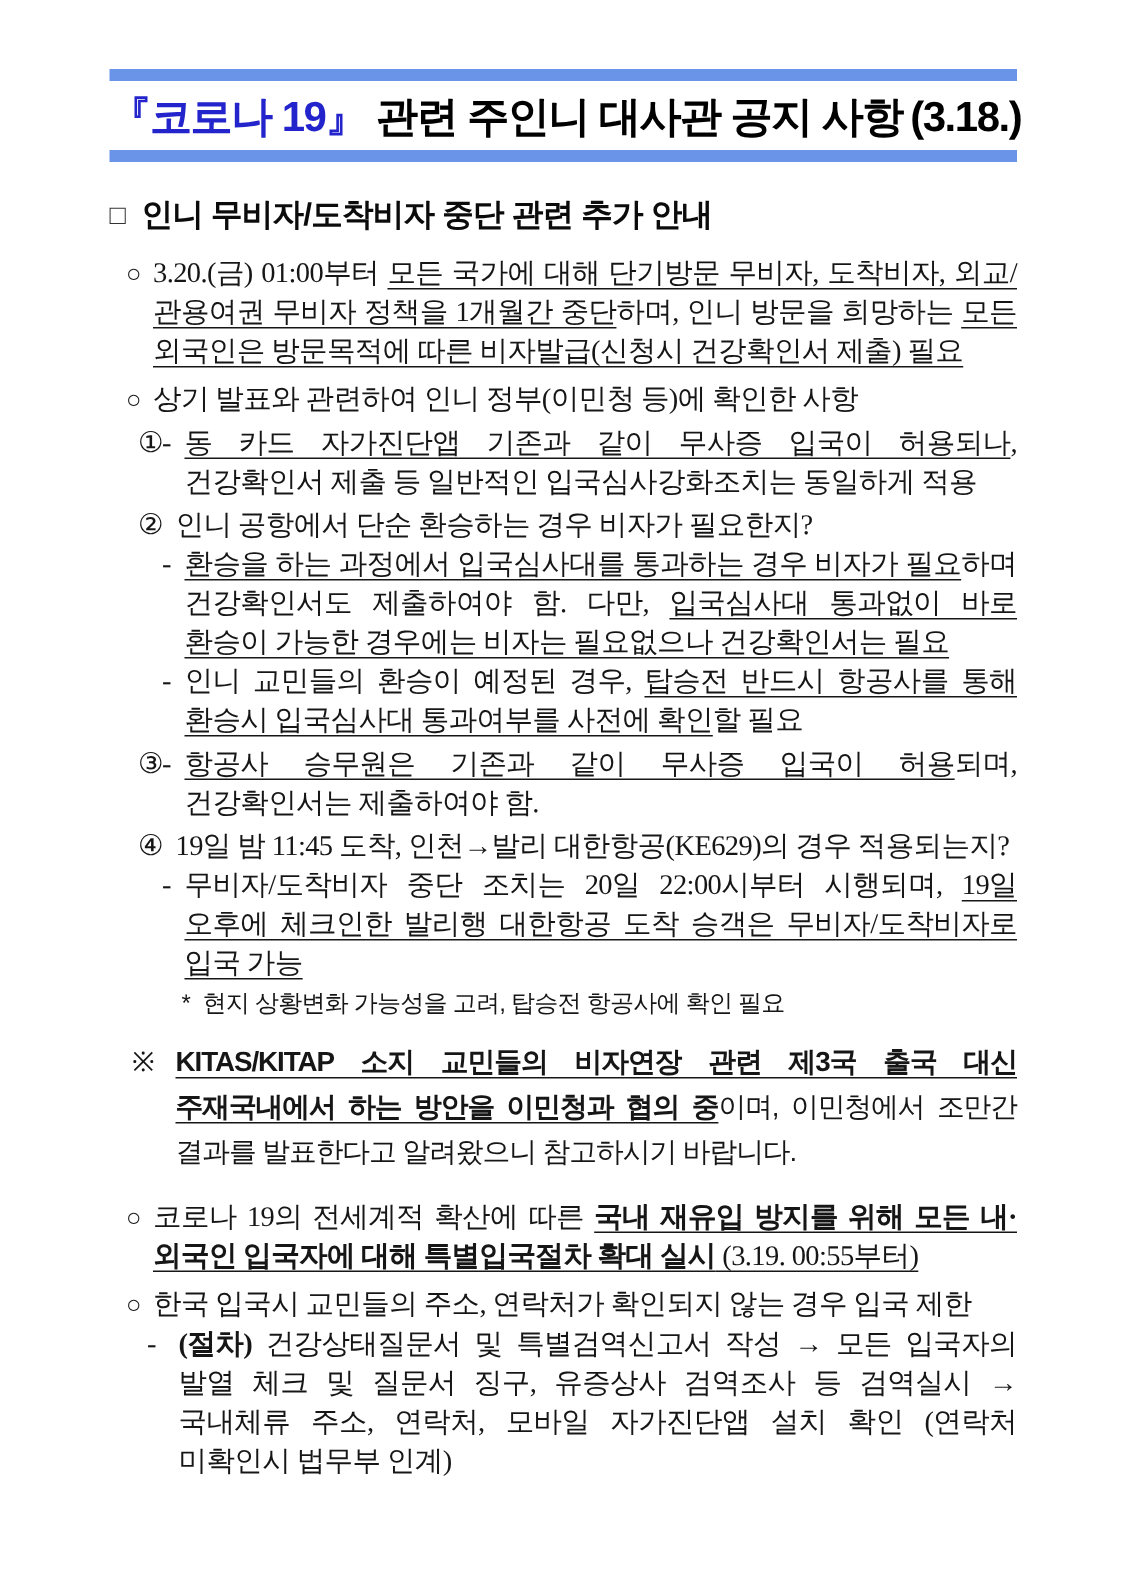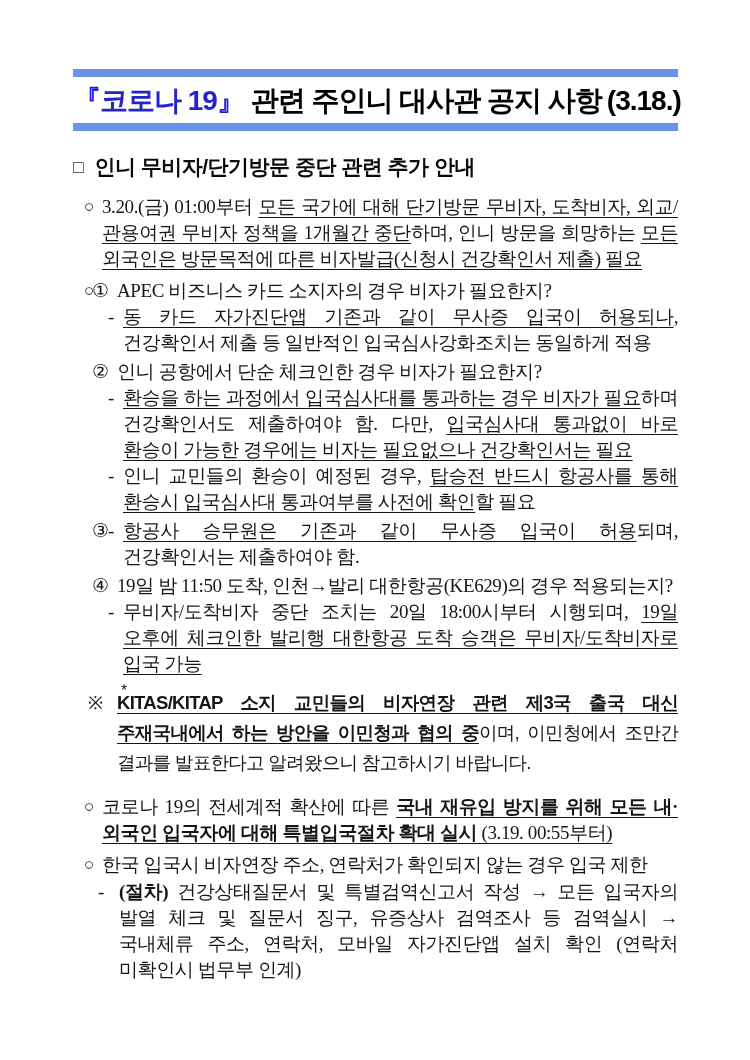--- a/index.html
+++ b/index.html
@@ -4,21 +4,21 @@
 <style>
   html,body{margin:0;padding:0;background:#ffffff;}
   body{
     width:750px;height:1060px;overflow:hidden;
     font-family:"Liberation Serif", serif;
     color:#161616;
   }
   .page{
     box-sizing:border-box;
     width:750px;height:1060px;
-    padding:69px 72px 0 73px;
+    padding:46px 72px 0 73px;
   }
   
   .title-box{margin-bottom:23px;}
   .bar{height:8px;background:#6a94e8;}
   .title-inner{padding:7px 0 5px;text-align:center;}
   h1{
     margin:0;
     font-family:"Liberation Sans", sans-serif;
     font-weight:bold;
     font-size:28px;
@@ -91,35 +91,35 @@
   <header class="title-box">
     <div class="bar"></div>
     <div class="title-inner">
       <h1><span class="hl">『코로나 19』</span><span> 관련 주인니 대사관 공지 사항</span><span class="tdate">(3.18.)</span></h1>
     </div>
     <div class="bar"></div>
   </header>
 
   <main>
       <section class="doc-section">
-        <div class="section-heading"><span class="sq">□</span><span>인니 무비자/단기방문 중단 관련 추가 안내</span></div>
+        <div class="section-heading"><span class="sq">□</span><span>인니 무비자/도착비자 중단 관련 추가 안내</span></div>
         <div class="item it-o"><span class="mk">○</span><span class="sg">3.20.(금) 01:00부터 </span><span class="sg sg-u">모든 국가에 대해 단기방문 무비자, 도착비자, 외교/관용여권 무비자 정책을 1개월간 중단</span><span class="sg">하며, 인니 방문을 희망하는 </span><span class="sg sg-u">모든 외국인은 방문목적에 따른 비자발급(신청시 건강확인서 제출) 필요</span></div>
-        <div class="item it-o"><span class="mk">○</span></div>
-        <div class="item it-num"><span class="mk">①</span><span class="sg">APEC 비즈니스 카드 소지자의 경우 비자가 필요한지?</span></div>
+        <div class="item it-o"><span class="mk">○</span><span class="sg">상기 발표와 관련하여 인니 정부(이민청 등)에 확인한 사항</span></div>
+        <div class="item it-num"><span class="mk">①</span></div>
         <div class="item it-d1"><span class="mk">-</span><span class="sg sg-u">동 카드 자가진단앱 기존과 같이 무사증 입국이 허용되나</span><span class="sg">, 건강확인서 제출 등 일반적인 입국심사강화조치는 동일하게 적용</span></div>
-        <div class="item it-num"><span class="mk">②</span><span class="sg">인니 공항에서 단순 체크인한 경우 비자가 필요한지?</span></div>
+        <div class="item it-num"><span class="mk">②</span><span class="sg">인니 공항에서 단순 환승하는 경우 비자가 필요한지?</span></div>
         <div class="item it-d1"><span class="mk">-</span><span class="sg sg-u">환승을 하는 과정에서 입국심사대를 통과하는 경우 비자가 필요</span><span class="sg">하며 건강확인서도 제출하여야 함. 다만, </span><span class="sg sg-u">입국심사대 통과없이 바로 환승이 가능한 경우에는 비자는 필요없으나 건강확인서는 필요</span></div>
         <div class="item it-d1"><span class="mk">-</span><span class="sg">인니 교민들의 환승이 예정된 경우, </span><span class="sg sg-u">탑승전 반드시 항공사를 통해 환승시 입국심사대 통과여부를 사전에 확인</span><span class="sg">할 필요</span></div>
         <div class="item it-num"><span class="mk">③</span></div>
         <div class="item it-d1"><span class="mk">-</span><span class="sg sg-u">항공사 승무원은 기존과 같이 무사증 입국이 허용</span><span class="sg">되며, 건강확인서는 제출하여야 함.</span></div>
-        <div class="item it-num"><span class="mk">④</span><span class="sg">19일 밤 11:50 도착, 인천→발리 대한항공(KE629)의 경우 적용되는지?</span></div>
-        <div class="item it-d1"><span class="mk">-</span><span class="sg">무비자/도착비자 중단 조치는 20일 18:00시부터 시행되며, </span><span class="sg sg-u">19일 오후에 체크인한 발리행 대한항공 도착 승객은 무비자/도착비자로 입국 가능</span></div>
-        <div class="item it-star"><span class="mk">*</span></div>
+        <div class="item it-num"><span class="mk">④</span><span class="sg">19일 밤 11:45 도착, 인천→발리 대한항공(KE629)의 경우 적용되는지?</span></div>
+        <div class="item it-d1"><span class="mk">-</span><span class="sg">무비자/도착비자 중단 조치는 20일 22:00시부터 시행되며, </span><span class="sg sg-u">19일 오후에 체크인한 발리행 대한항공 도착 승객은 무비자/도착비자로 입국 가능</span></div>
+        <div class="item it-star"><span class="mk">*</span><span class="sg">현지 상황변화 가능성을 고려, 탑승전 항공사에 확인 필요</span></div>
         <div class="item it-ref"><span class="mk">※</span><span class="sg sg-u sg-b">KITAS/KITAP 소지 교민들의 비자연장 관련 제3국 출국 대신 주재국내에서 하는 방안을 이민청과 협의 중</span><span class="sg">이며, 이민청에서 조만간 결과를 발표한다고 알려왔으니 참고하시기 바랍니다.</span></div>
       </section>
       <section class="doc-section">
         <div class="item it-o"><span class="mk">○</span><span class="sg">코로나 19의 전세계적 확산에 따른 </span><span class="sg sg-u sg-b">국내 재유입 방지를 위해 모든 내·외국인 입국자에 대해 특별입국절차 확대 실시</span><span class="sg sg-u"> (3.19. 00:55부터)</span></div>
-        <div class="item it-o"><span class="mk">○</span><span class="sg">한국 입국시 비자연장 주소, 연락처가 확인되지 않는 경우 입국 제한</span></div>
+        <div class="item it-o"><span class="mk">○</span><span class="sg">한국 입국시 교민들의 주소, 연락처가 확인되지 않는 경우 입국 제한</span></div>
         <div class="item it-d2"><span class="mk">-</span><span class="sg sg-b">(절차)</span><span class="sg"> 건강상태질문서 및 특별검역신고서 작성 → 모든 입국자의 발열 체크 및 질문서 징구, 유증상사 검역조사 등 검역실시 → 국내체류 주소, 연락처, 모바일 자가진단앱 설치 확인 (연락처 미확인시 법무부 인계)</span></div>
       </section>
     </main>
 
 </div>
 
 </body></html>

